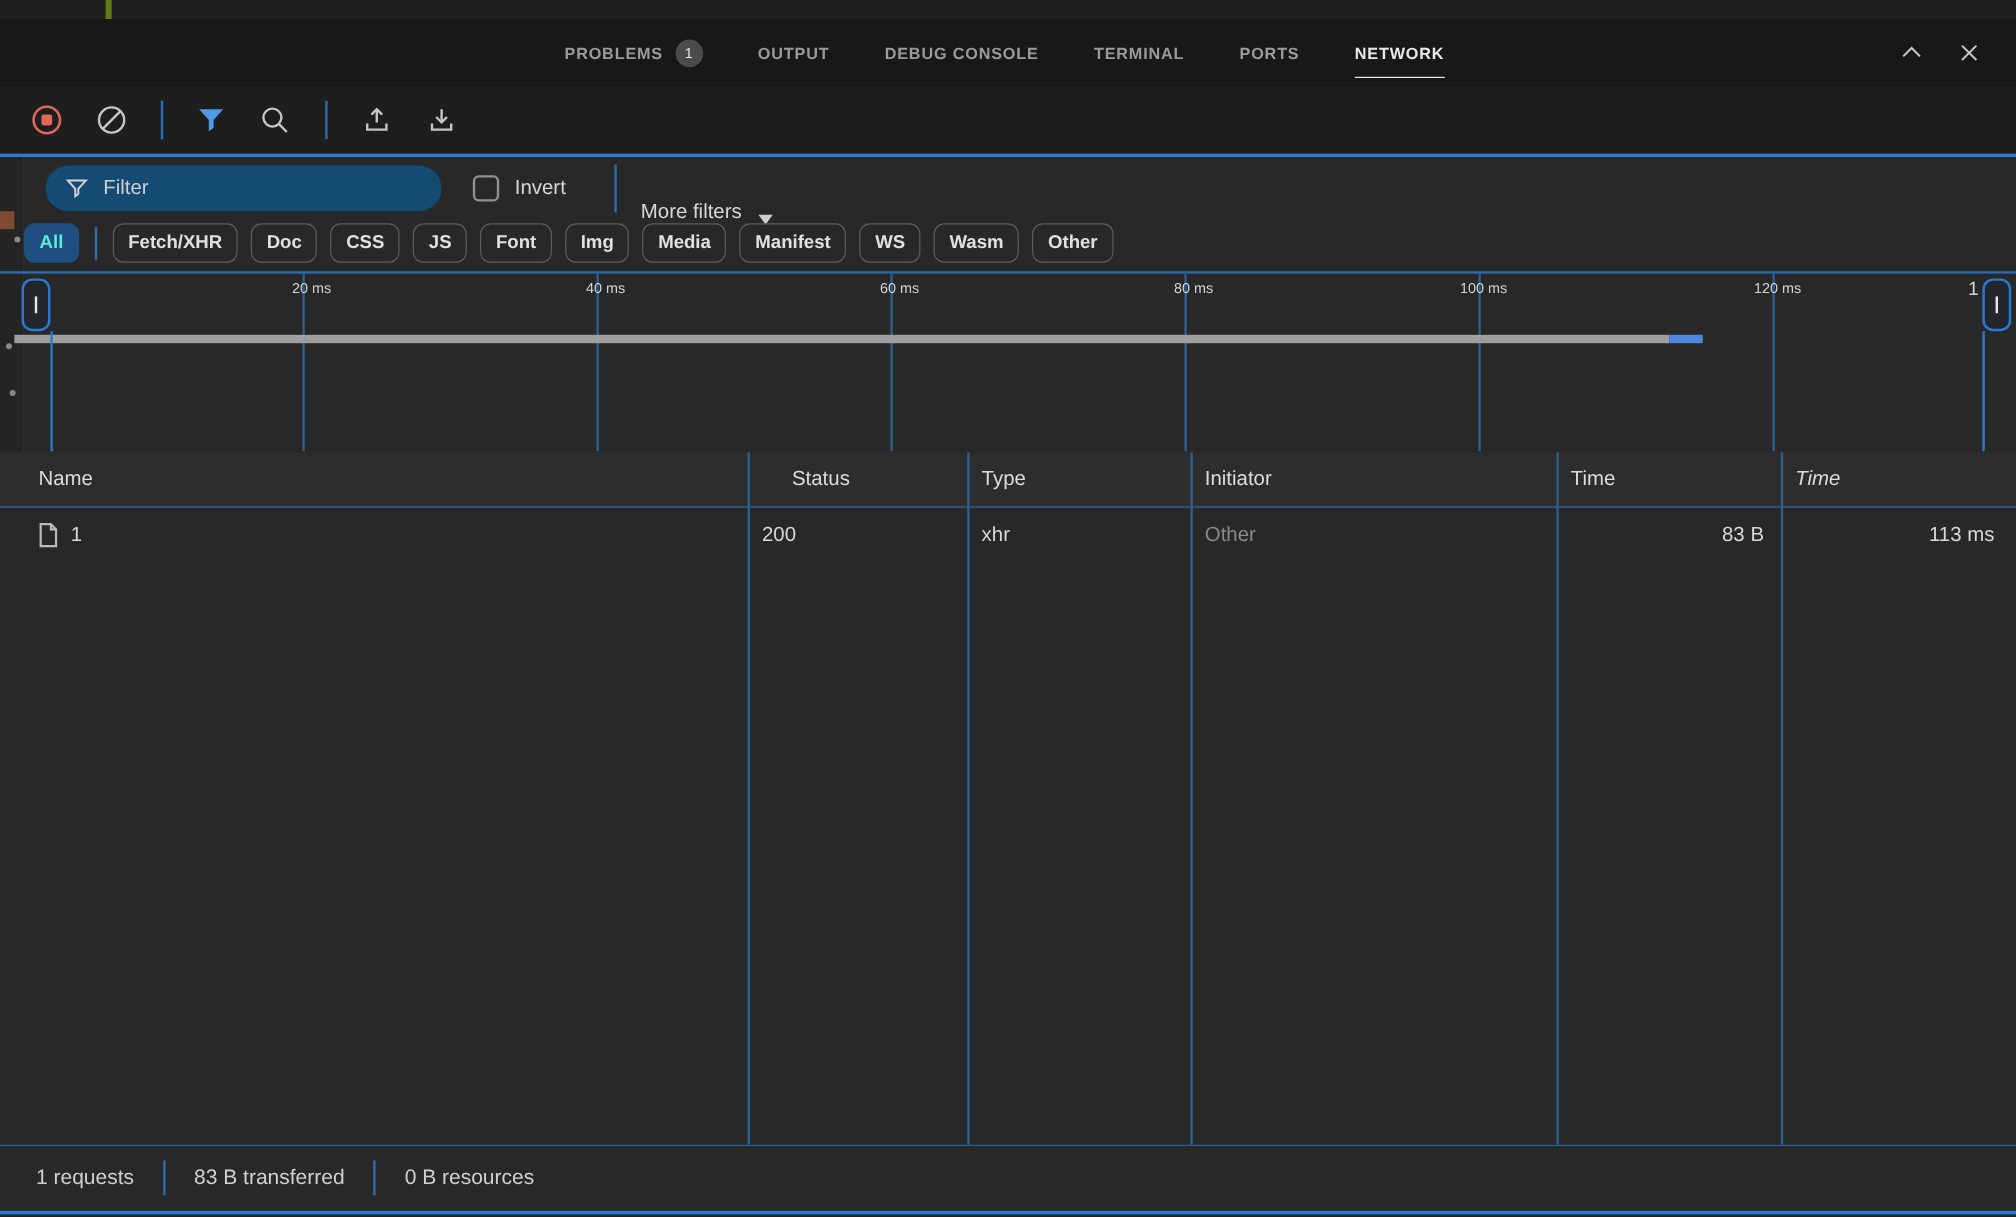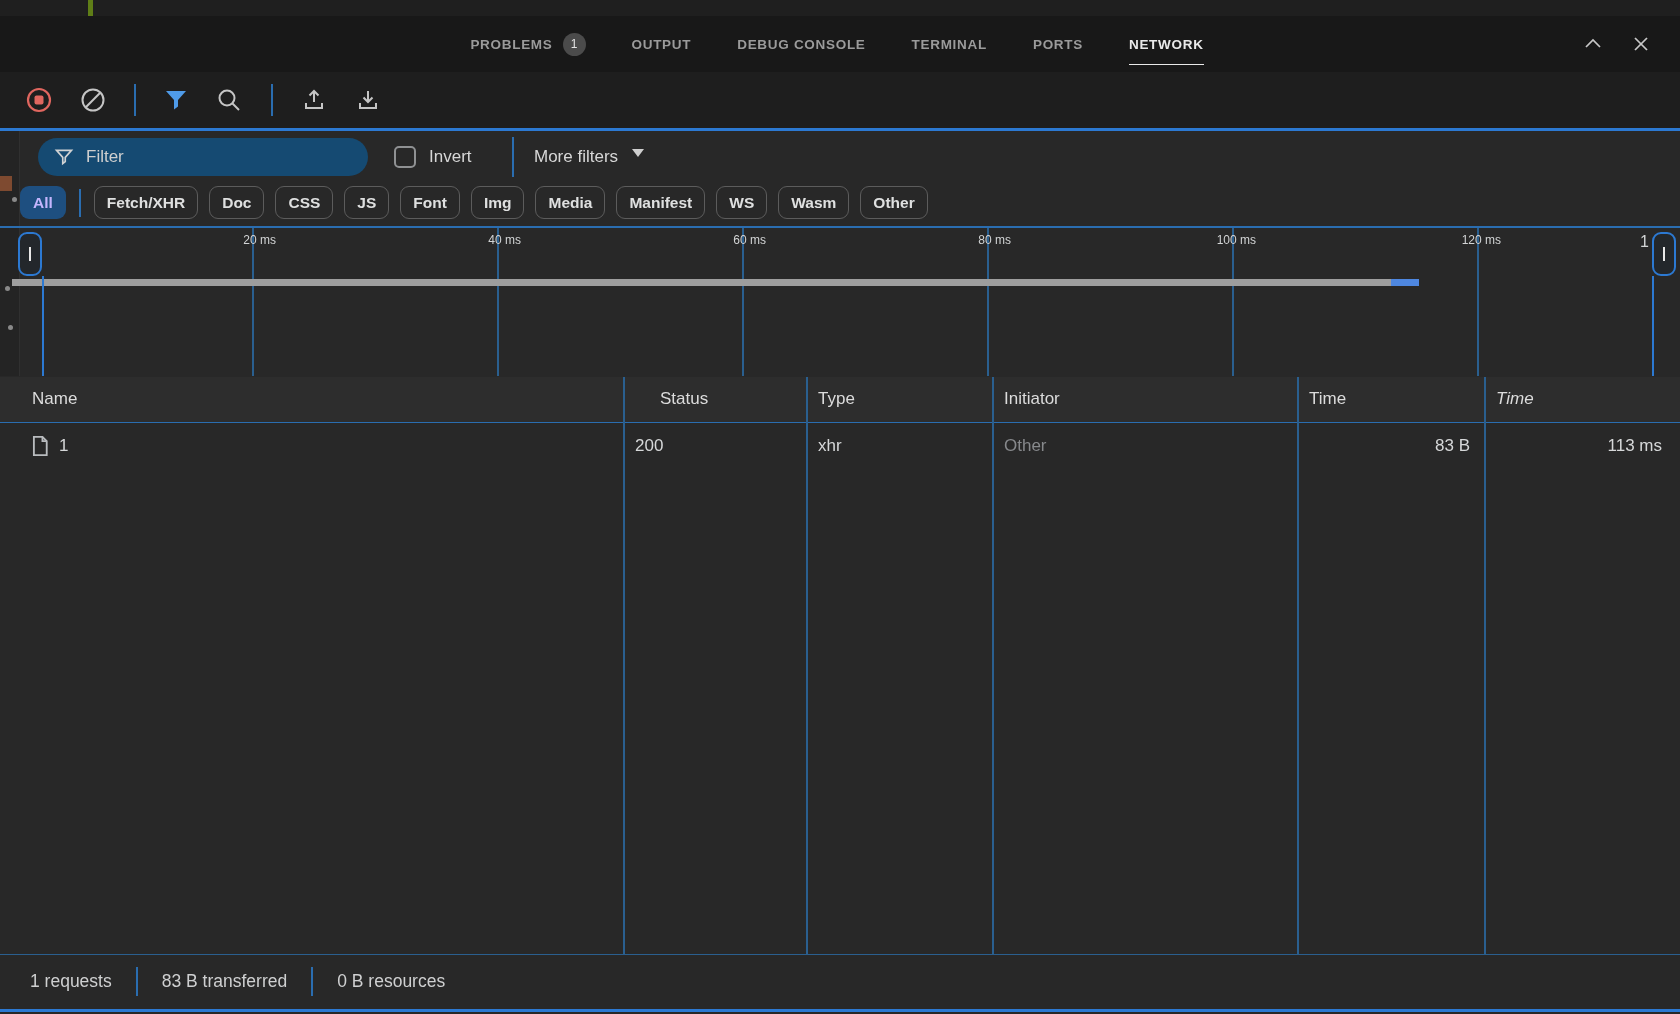--- a/index.html
+++ b/index.html
@@ -46,30 +46,30 @@
   
   #filter-pill { left:38px; top:7px; width:330px; height:38px; border-radius:19px; background:#154a72;
     display:flex; align-items:center; padding-left:16px; gap:12px; }
   #filter-input { background:transparent; border:none; outline:none; color:#eab308; font-size:17px;
     width:250px; font-family:inherit; }
   #filter-input::placeholder { color:#cfcfcf; opacity:1; }
   #invert-group { left:394px; top:0; height:52px; display:flex; align-items:center; gap:13px; cursor:pointer; }
   #invert-checkbox { width:22px; height:22px; border:2px solid #8f9193; border-radius:5px; }
   #invert-label { color:#d7d7d7; font-size:17px; }
   #filterbar-sep { left:512px; top:6px; width:2px; height:40px; background:#2a6db0; }
-  #more-filters { left:534px; top:16px; height:52px; display:flex; align-items:flex-start; gap:14px; cursor:pointer; }
+  #more-filters { left:534px; top:4px; height:52px; display:flex; align-items:flex-end; gap:14px; cursor:pointer; }
   #more-filters .mf-label { color:#d7d7d7; font-size:17px; }
   #more-filters .tri-down { width:0; height:0; border-left:6.5px solid transparent;
     border-right:6.5px solid transparent; border-top:8px solid #cfcfcf; margin-top:2px; }
 
   
   #chips-row { left:20px; top:52px; width:1100px; height:40px; display:flex; align-items:center; gap:11px; }
   .chip { height:33px; display:flex; align-items:center; padding:0 12px; border:1.5px solid #5c5c5c;
     border-radius:9px; color:#dfe0e0; font-size:15.5px; font-weight:600; cursor:pointer; white-space:nowrap; }
-  .chip.selected { border:none; background:#1e4f80; color:#c4b5fd; padding:0 13px; }
+  .chip.selected { border:none; background:#1e4f80; color:#5eead4; padding:0 13px; }
   .chip-sep { width:2px; height:28px; background:#2a6db0; margin:0 2px; }
 
   
   #overview { left:0; top:95px; width:1680px; height:150px; border-top:2px solid #2a6db0; }
   .gridline { position:absolute; top:0; bottom:0; width:1.5px; background:#2a5f8f; }
   .tick-label { position:absolute; top:5px; width:200px; text-align:right; color:#d2d4d5; font-size:12px;margin-left:34px; }
   #edge-label { position:absolute; top:5px; color:#d2d4d5; font-size:16px; }
   #bar-gray { position:absolute; left:12px; top:51px; width:1379px; height:7px; background:#9e9e9e; }
   #bar-blue { position:absolute; left:1391px; top:51px; width:28px; height:7px; background:#4e87e0; }
   .ov-handle { position:absolute; top:4px; width:24px; height:44px; border:2.5px solid #2c79d2;

